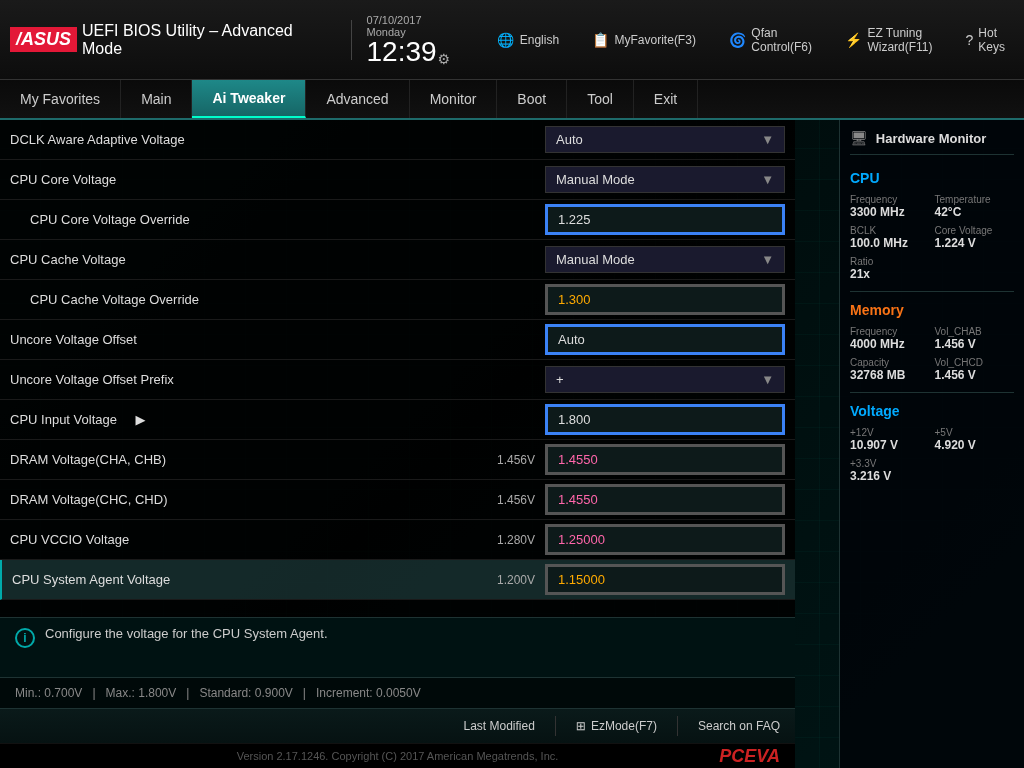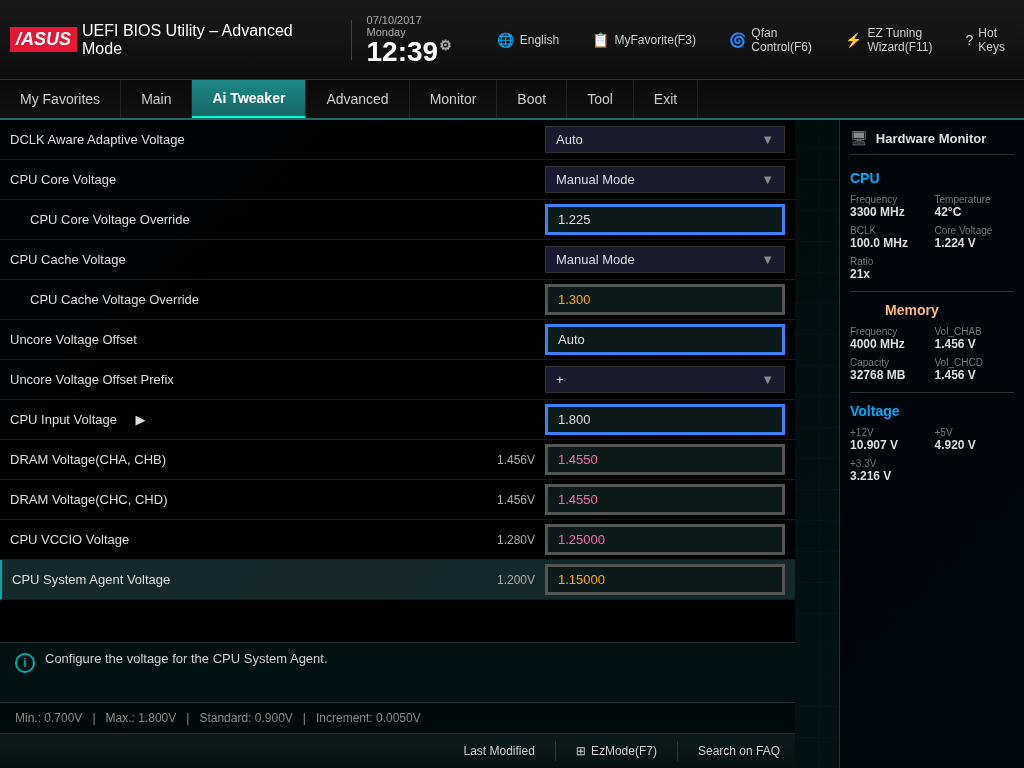--- a/index.html
+++ b/index.html
@@ -90,24 +90,24 @@
     }
 
     .date-text {
       color: #aaa;
       font-size: 11px;
     }
 
     .time-display {
       color: #fff;
       font-size: 28px;
-      font-weight: bold;
+      font-weight: normal;
       line-height: 1;
       display: flex;
-      align-items: flex-start;
+      align-items: flex-end;
       gap: 1px;
     }
 
     .gear-icon {
       color: #aaa;
       font-size: 14px;
     }
 
     .header-buttons {
       display: flex;
@@ -372,21 +372,21 @@
       font-size: 14px;
     }
 
     .hw-section-title {
       font-size: 14px;
       font-weight: bold;
       margin: 10px 0 8px 0;
     }
 
     .hw-section-title.cpu-color { color: #00aaff; }
-    .hw-section-title.memory-color { color: #fdba74; margin-left: 35px; }
+    .hw-section-title.memory-color { color: #f97316; }
     .hw-section-title.voltage-color { color: #00aaff; }
 
     .hw-grid {
       display: grid;
       grid-template-columns: 1fr 1fr;
       gap: 6px 5px;
       margin-bottom: 10px;
     }
 
     .hw-item {
@@ -620,20 +620,24 @@
         <span class="footer-btn">
           <span>⊞</span>
           <span>EzMode(F7)</span>
         </span>
         <div class="footer-divider"></div>
         <span class="footer-btn">
           <span>Search on FAQ</span>
         </span>
       </div>
 
+      <div class="copyright-bar">
+        <span class="copyright-text">Version 2.17.1246. Copyright (C) 2017 American Megatrends, Inc.</span>
+        <span class="pceva-logo">PCEVA</span>
+      </div>
 
     </div>
 
     <div class="hw-monitor">
       <div class="hw-monitor-title">
         <span class="monitor-icon">🖥</span>
         <span class="hw-monitor-title-text">Hardware Monitor</span>
       </div>
 
       <div class="hw-section-title cpu-color">CPU</div>

